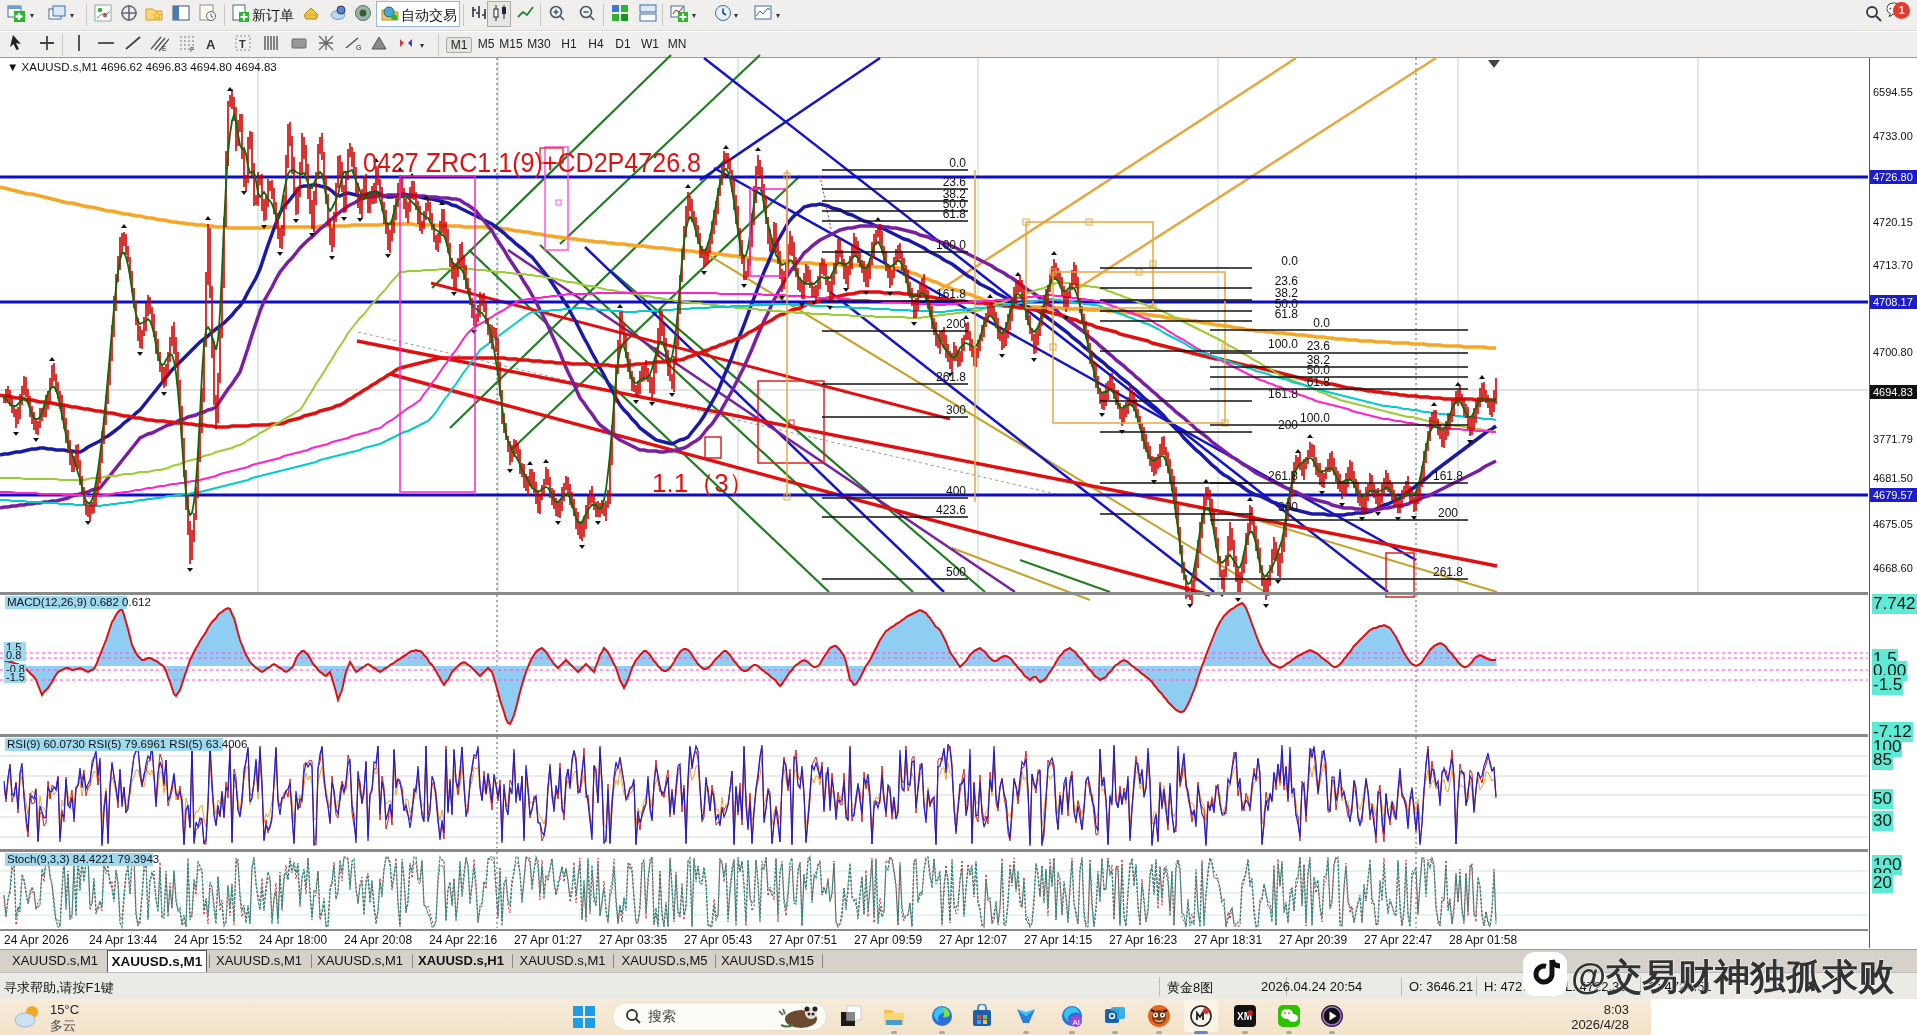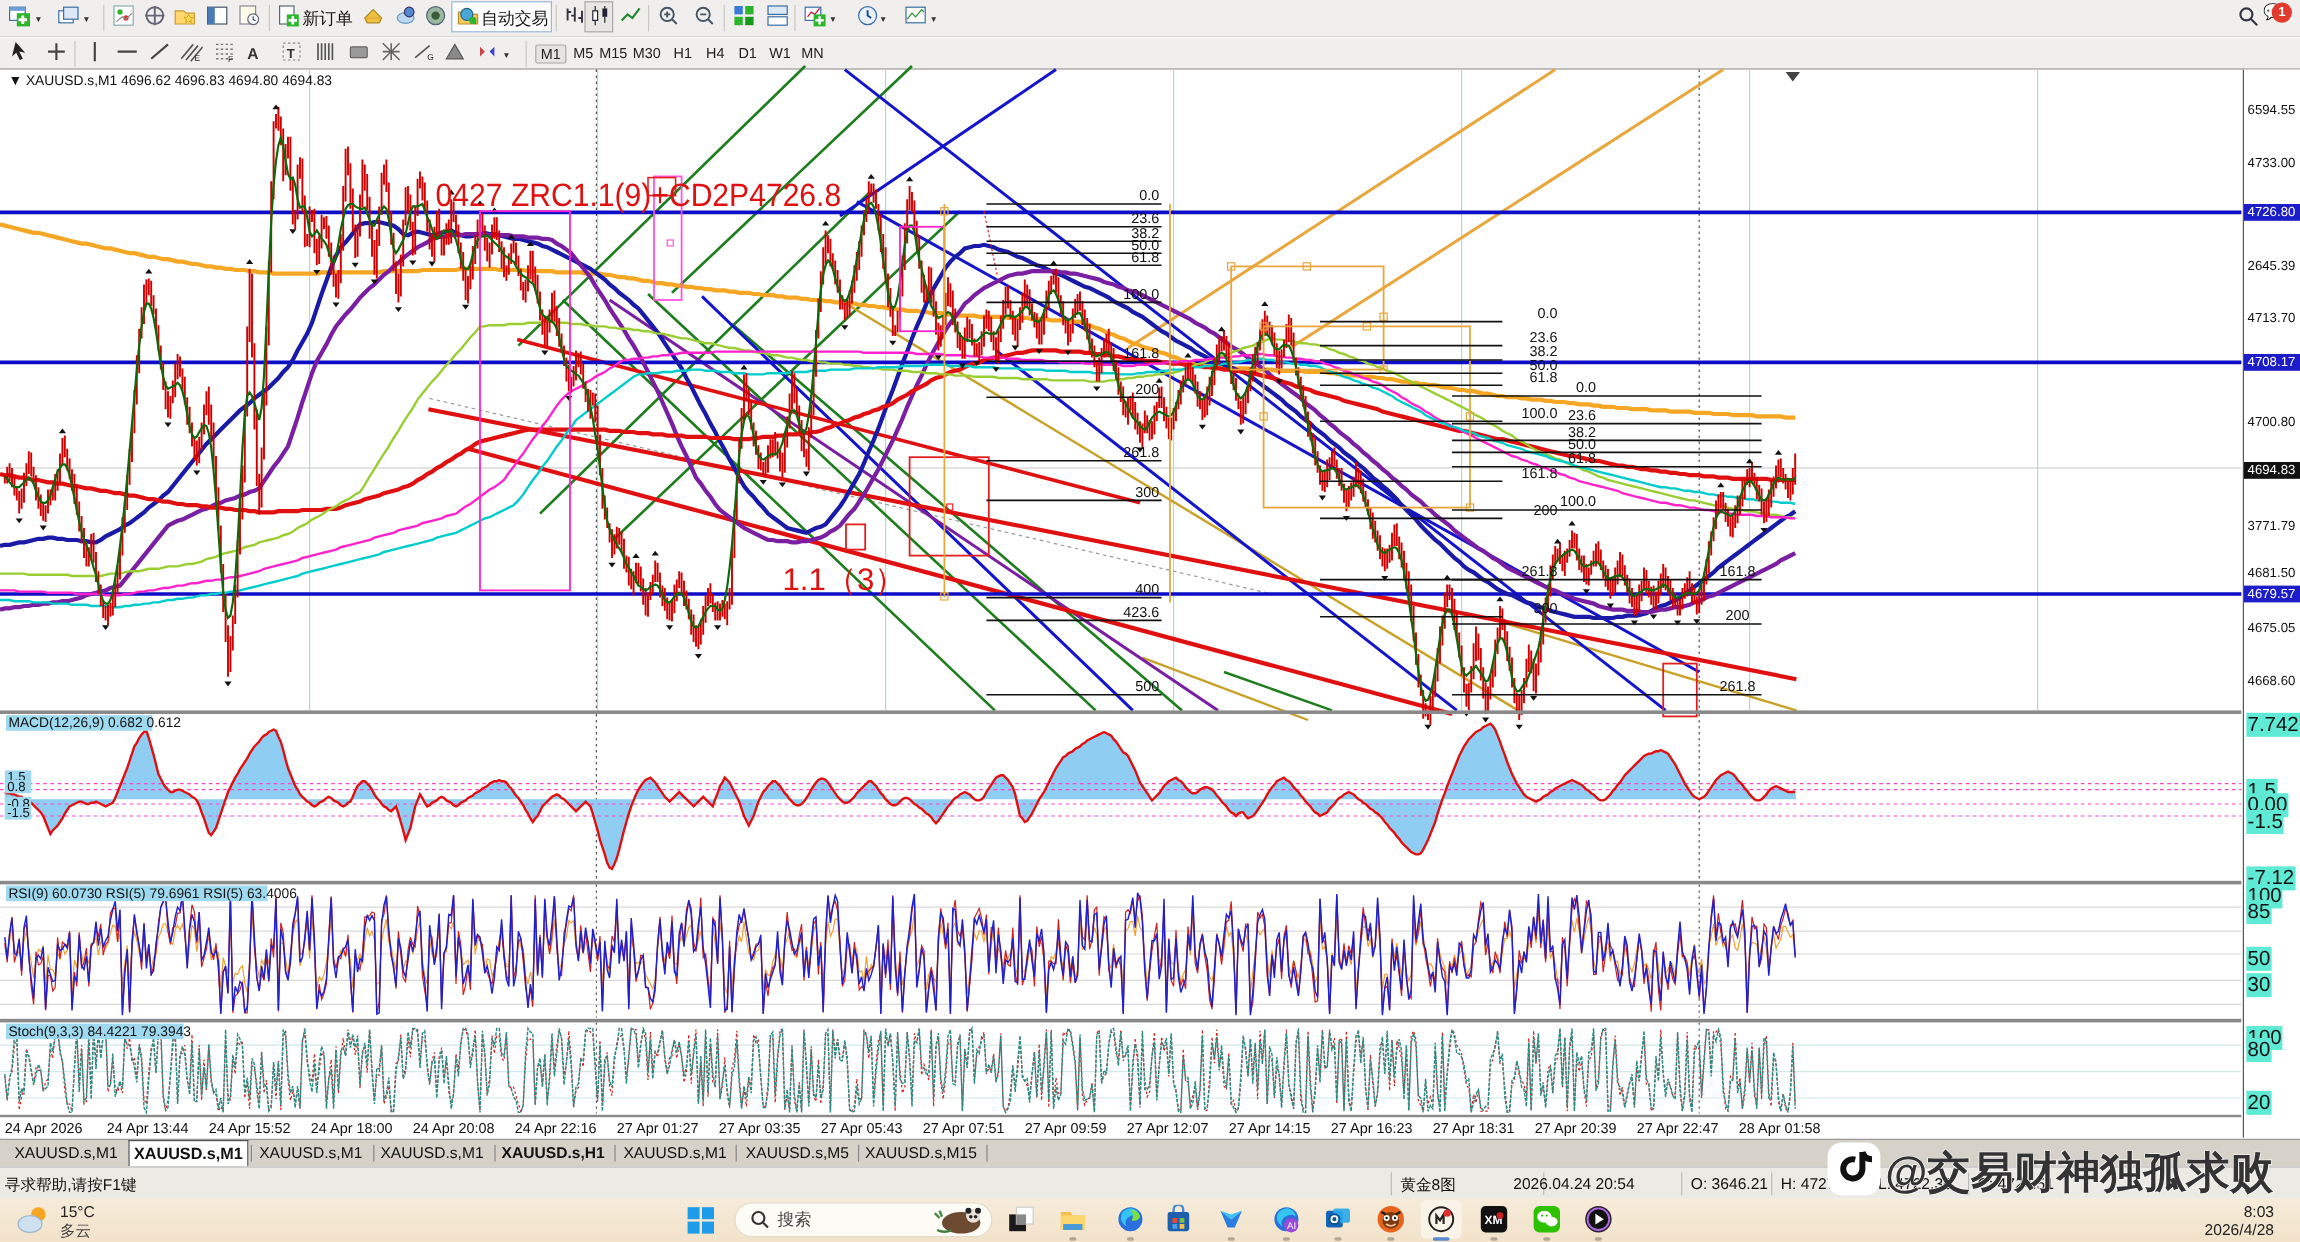--- a/index.html
+++ b/index.html
@@ -481,21 +481,21 @@
 <text x="1024" y="944" font-size="12" fill="#111" font-family="Liberation Sans, sans-serif">27 Apr 14:15</text>
 <text x="1109" y="944" font-size="12" fill="#111" font-family="Liberation Sans, sans-serif">27 Apr 16:23</text>
 <text x="1194" y="944" font-size="12" fill="#111" font-family="Liberation Sans, sans-serif">27 Apr 18:31</text>
 <text x="1279" y="944" font-size="12" fill="#111" font-family="Liberation Sans, sans-serif">27 Apr 20:39</text>
 <text x="1364" y="944" font-size="12" fill="#111" font-family="Liberation Sans, sans-serif">27 Apr 22:47</text>
 <text x="1449" y="944" font-size="12" fill="#111" font-family="Liberation Sans, sans-serif">28 Apr 01:58</text>
 </svg>
 <div class="axis" style="top:58px;height:890px;border-left:1px solid #555">
     <div class="pl" style="top:28px">6594.55</div>
     <div class="pl" style="top:72px">4733.00</div>
-    <div class="pl" style="top:158px">2645.39</div>
+    <div class="pl" style="top:158px">4720.15</div>
     <div class="pl" style="top:201px">4713.70</div>
     <div class="pl" style="top:288px">4700.80</div>
     <div class="pl" style="top:375px">3771.79</div>
     <div class="pl" style="top:414px">4681.50</div>
     <div class="pl" style="top:460px">4675.05</div>
     <div class="pl" style="top:504px">4668.60</div>
     <div class="badge" style="top:112px;background:#1c1cc8;height:14px;line-height:14px">4726.80</div>
     <div class="badge" style="top:237px;background:#1c1cc8;height:14px;line-height:14px">4708.17</div>
     <div class="badge" style="top:430px;background:#1c1cc8;height:14px;line-height:14px">4679.57</div>
     <div class="badge" style="top:327px;background:#111;height:14px;line-height:14px">4694.83</div>
@@ -503,21 +503,21 @@
     <div class="cy" style="top:591px;left:2px">1.5</div>
     <div class="cy" style="top:603px;left:2px">0.00</div>
     <div class="cy" style="top:617px;left:2px">-1.5</div>
     <div class="cy" style="top:664px;left:2px">-7.12</div>
     <div class="cy" style="top:679px;left:2px">100</div>
     <div class="cy" style="top:692px;left:2px">85</div>
     <div class="cy" style="top:731px;left:2px">50</div>
     <div class="cy" style="top:753px;left:2px">30</div>
     <div class="cy" style="top:797px;left:2px">100</div>
     <div class="cy" style="top:807px;left:2px">80</div>
-    <div class="cy" style="top:851px;left:2px">20</div>
+    <div class="cy" style="top:815px;left:2px">20</div>
   </div>
 <div style="position:absolute;left:0;top:949px;width:1917px;height:23px;background:#d6d2ca;border-top:1px solid #999">
     <div class="tab" style="left:5px;width:100px;">XAUUSD.s,M1</div>
     <div style="position:absolute;left:107px;top:4px;width:1px;height:14px;background:#888"></div>
     <div class="tab" style="left:107px;width:100px;background:#fff;border:1px solid #555;border-bottom:none;font-size:13.5px;font-weight:600">XAUUSD.s,M1</div>
     <div style="position:absolute;left:209px;top:4px;width:1px;height:14px;background:#888"></div>
     <div class="tab" style="left:209px;width:100px;">XAUUSD.s,M1</div>
     <div style="position:absolute;left:311px;top:4px;width:1px;height:14px;background:#888"></div>
     <div class="tab" style="left:310px;width:100px;">XAUUSD.s,M1</div>
     <div style="position:absolute;left:412px;top:4px;width:1px;height:14px;background:#888"></div>
@@ -538,21 +538,21 @@
     <div style="position:absolute;left:1261px;top:6px">2026.04.24 20:54</div>
     <div style="position:absolute;left:1401px;top:4px;width:1px;height:19px;background:#bbb"></div>
     <div style="position:absolute;left:1409px;top:6px">O: 3646.21</div>
     <div style="position:absolute;left:1476px;top:4px;width:1px;height:19px;background:#bbb"></div>
     <div style="position:absolute;left:1484px;top:6px">H: 4727.82</div>
     <div style="position:absolute;left:1557px;top:4px;width:1px;height:19px;background:#bbb"></div>
     <div style="position:absolute;left:1565px;top:6px">L: 4722.36</div>
     <div style="position:absolute;left:1640px;top:4px;width:1px;height:19px;background:#bbb"></div>
     <div style="position:absolute;left:1648px;top:6px">C: 4724.51</div>
   </div>
-<div style="position:absolute;left:0;top:999px;width:1917px;height:36px;background:linear-gradient(#f6ecd9,#f2e2ca)">
+<div style="position:absolute;left:0;top:999px;width:1651px;height:36px;background:linear-gradient(#f6ecd9,#f2e2ca)">
     <div style="position:absolute;left:12px;top:4px;width:30px;height:28px"><svg width="30" height="28">
         <circle cx="20" cy="9" r="6" fill="#f5a623"></circle>
         <ellipse cx="13" cy="17" rx="10" ry="7" fill="#cfe0f0" stroke="#9ab8d0"></ellipse>
       </svg></div>
     <div style="position:absolute;left:50px;top:3px;font-size:13px;color:#222">15°C</div>
     <div style="position:absolute;left:50px;top:18px;font-size:13px;color:#444">多云</div>
     <div style="position:absolute;left:572px;top:6px"><svg width="24" height="24">
         <rect x="1" y="1" width="10" height="10" fill="#1e9be9"></rect>
         <rect x="13" y="1" width="10" height="10" fill="#1e9be9"></rect>
         <rect x="1" y="13" width="10" height="10" fill="#1e9be9"></rect>

